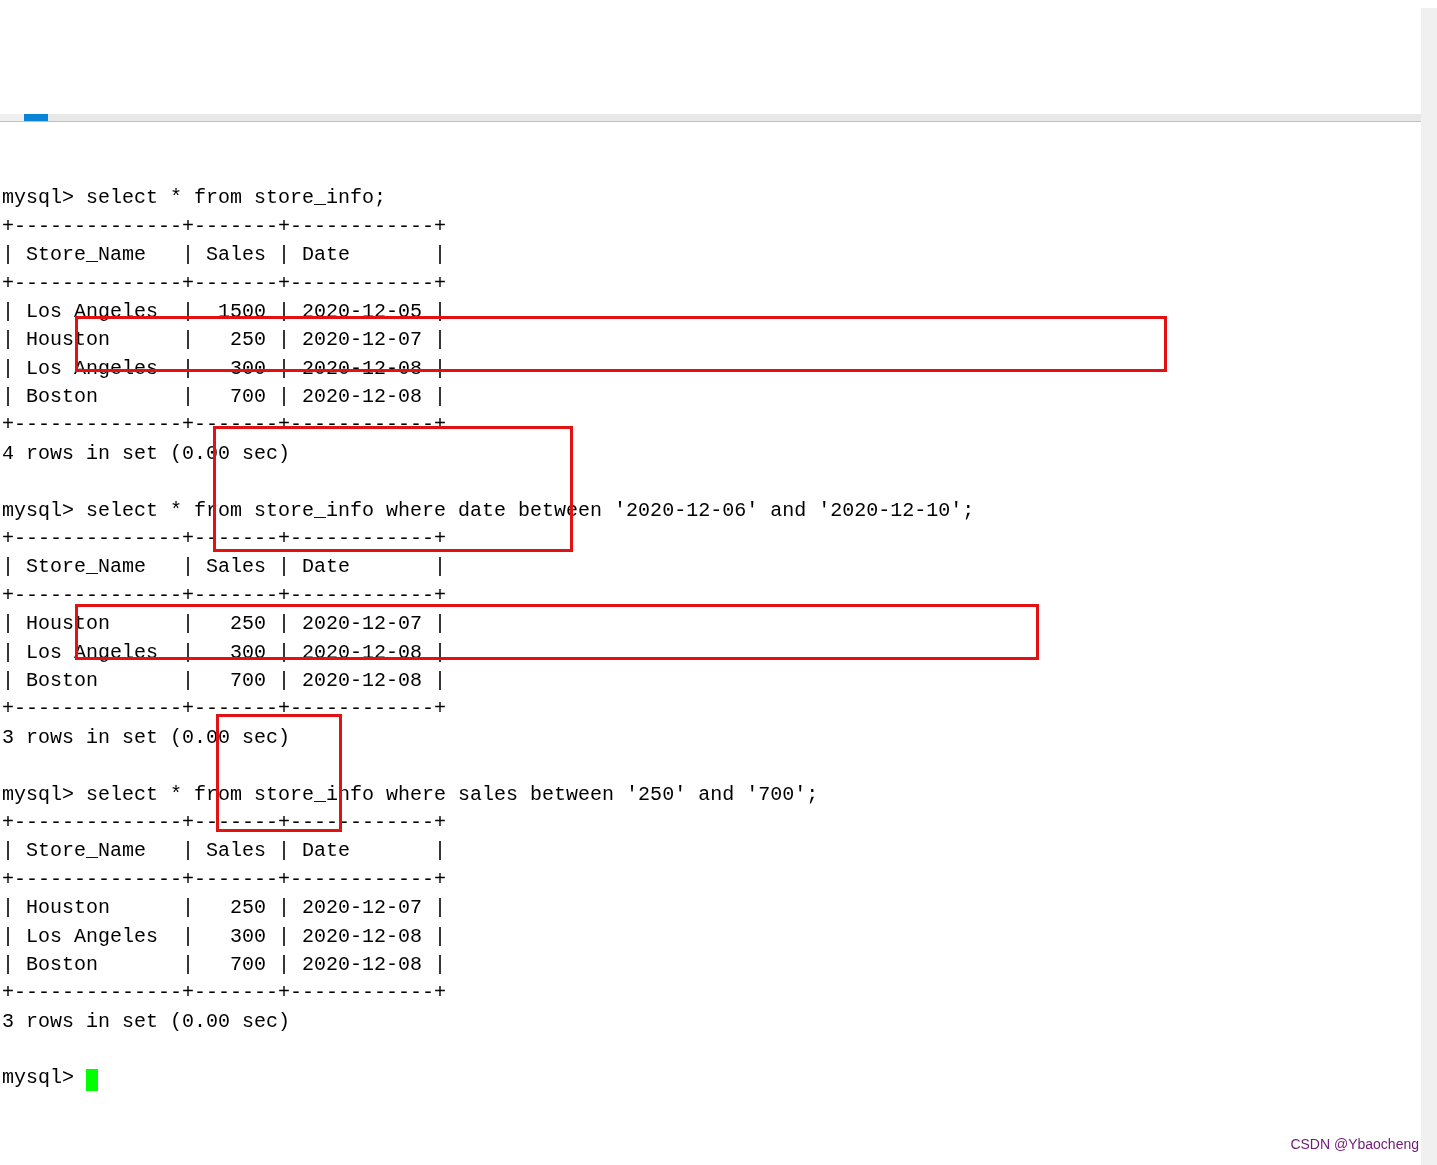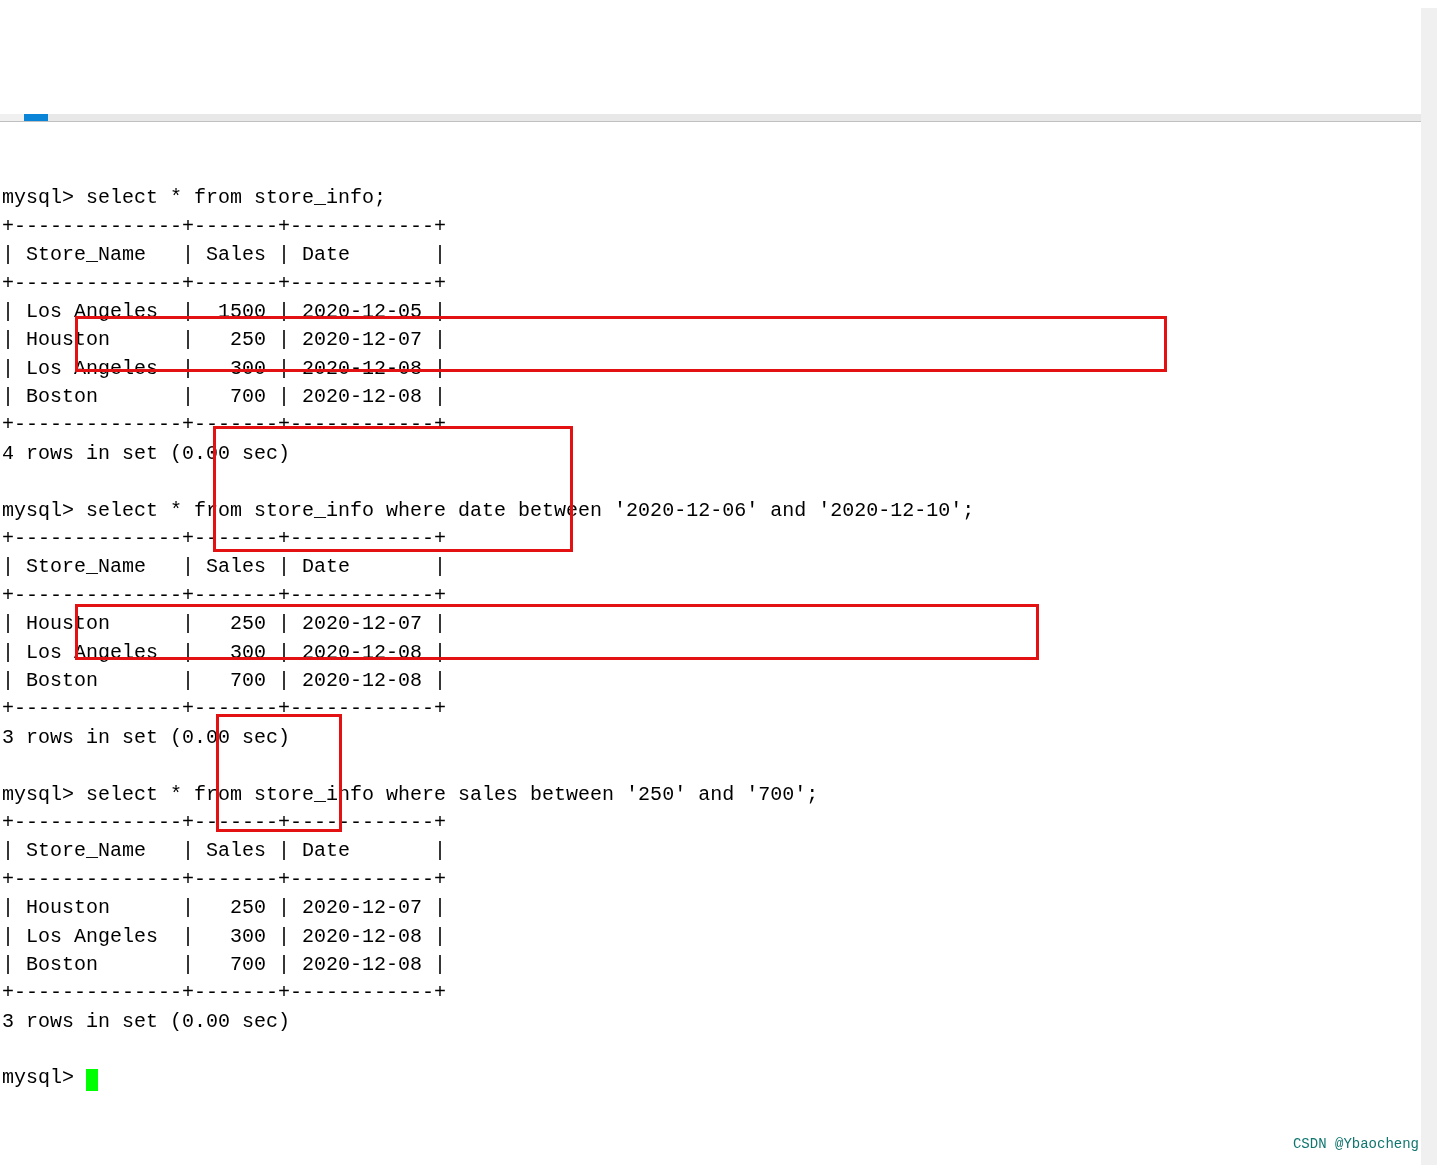--- a/index.html
+++ b/index.html
@@ -53,23 +53,23 @@
     }
     .redbox {
       position: absolute;
       border: 3px solid #e31111;
       pointer-events: none;
     }
     .watermark {
       position: absolute;
       right: 18px;
       bottom: 10px;
-      font-family: Liberation Mono, monospace;
+      font-family: Liberation Sans, sans-serif;
       font-size: 14px;
-      color: #0f766e;
+      color: #701a75;
       white-space: nowrap;
     }
     .scrollbar-v {
       position: absolute;
       right: 0;
       top: 8px;
       bottom: 0;
       width: 16px;
       background: #f0f0f0;
     }

